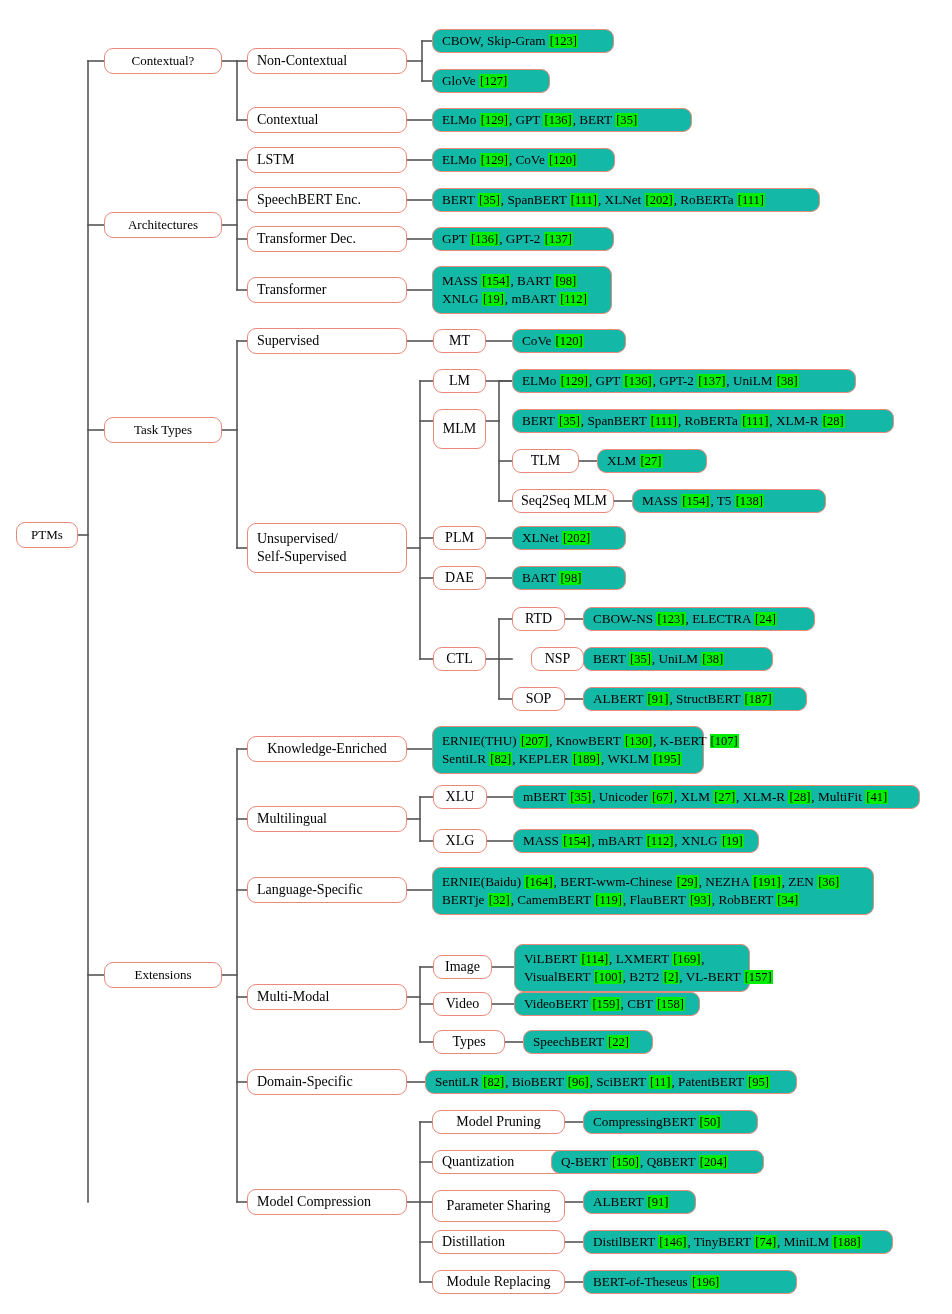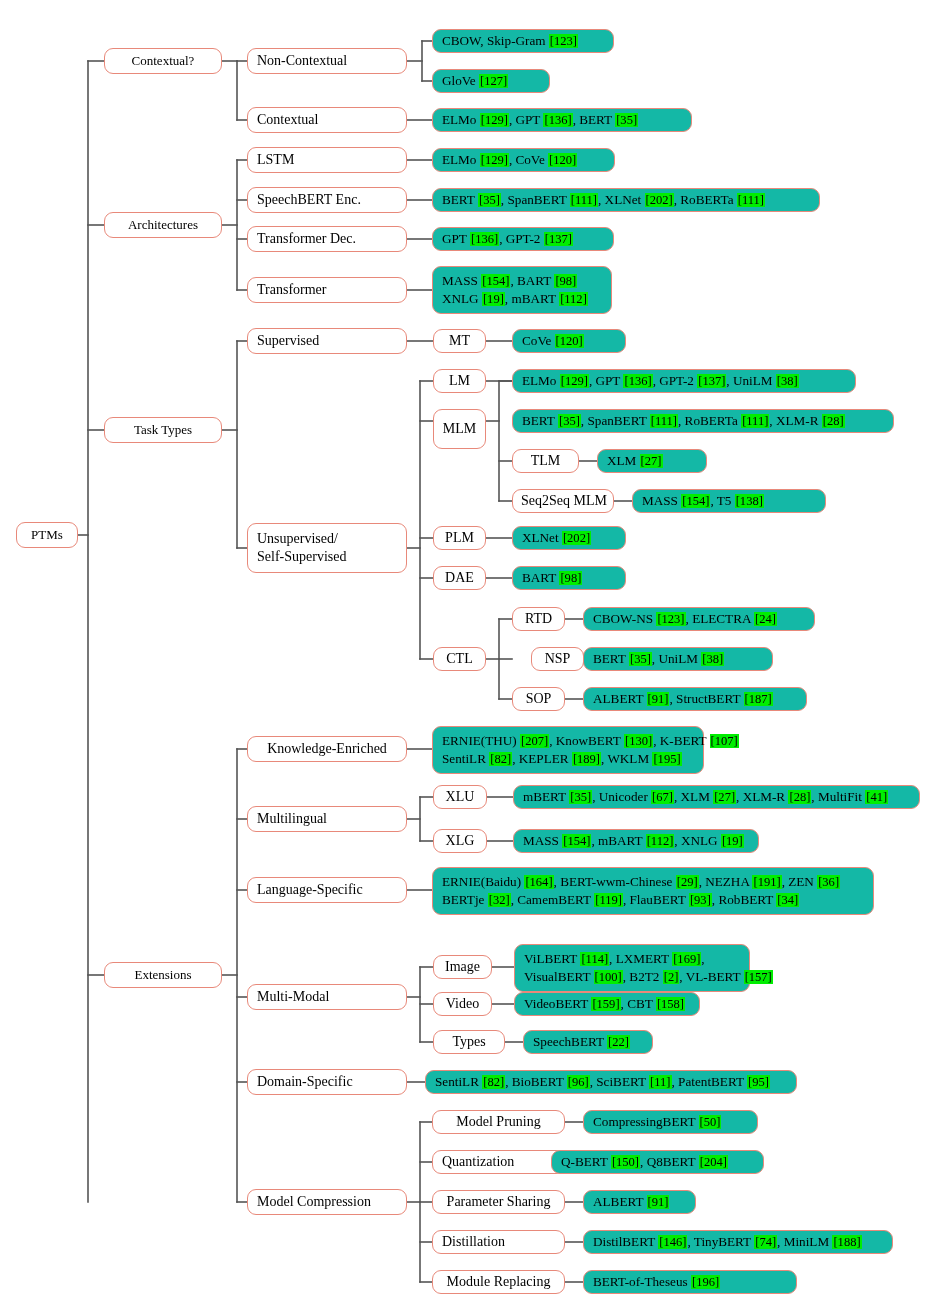--- a/index.html
+++ b/index.html
@@ -280,21 +280,21 @@
   </div>
   <div class="node sub ac fs14" style="left:433px;top:1030px;width:72px;height:24px;">
     <span class="ln">Types</span>
   </div>
   <div class="node sub ac fs14" style="left:432px;top:1110px;width:133px;height:24px;">
     <span class="ln">Model Pruning</span>
   </div>
   <div class="node sub al fs14" style="left:432px;top:1150px;width:133px;height:24px;">
     <span class="ln">Quantization</span>
   </div>
-  <div class="node sub ac fs14" style="left:432px;top:1190px;width:133px;height:24px;justify-content:center;">
+  <div class="node sub ac fs14" style="left:432px;top:1190px;width:133px;height:32px;justify-content:center;">
     <span class="ln">Parameter Sharing</span>
   </div>
   <div class="node sub al fs14" style="left:432px;top:1230px;width:133px;height:24px;">
     <span class="ln">Distillation</span>
   </div>
   <div class="node sub ac fs14" style="left:432px;top:1270px;width:133px;height:24px;">
     <span class="ln">Module Replacing</span>
   </div>
 
   <div class="node leaf al fs13" style="left:432px;top:29px;width:182px;height:24px;">

